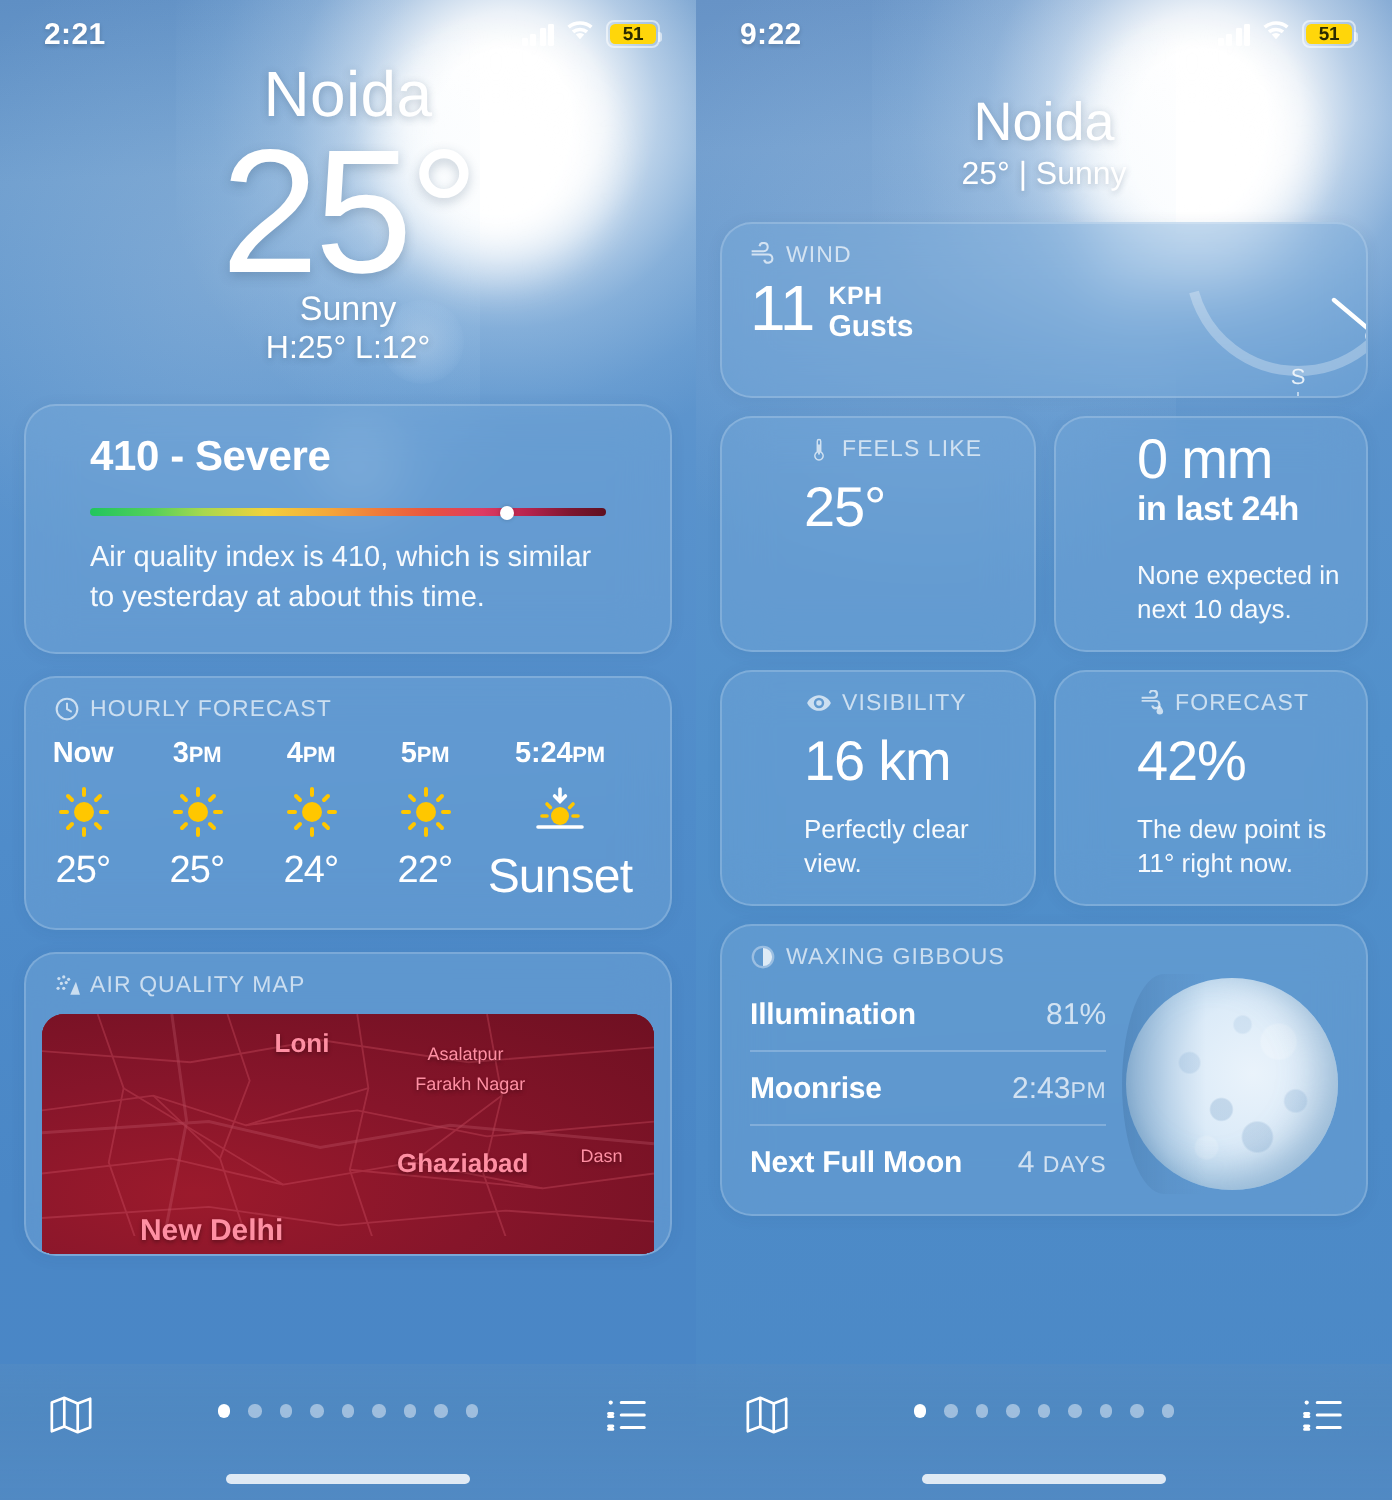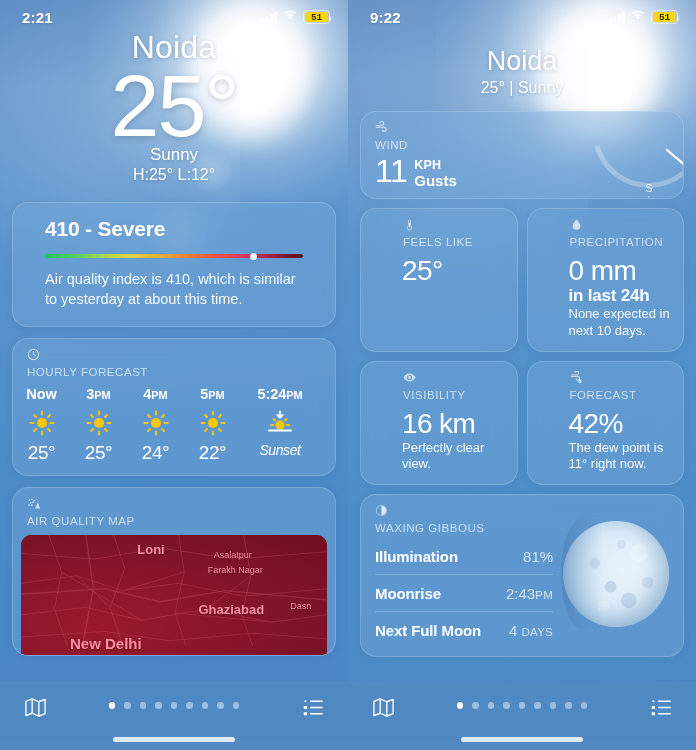--- a/index.html
+++ b/index.html
@@ -39,21 +39,21 @@
     background:radial-gradient(circle, rgba(255,255,255,.22), rgba(200,225,250,.10) 60%, rgba(255,255,255,0) 75%);
     pointer-events:none;
   }
 
   
   .statusbar {
     position:relative; z-index:6; height:30px; display:flex; align-items:center;
     justify-content:space-between; padding:4px 18px 0 22px; color:#fff;
   }
   .clock { font-size:15px; font-weight:bold; letter-spacing:.2px; text-shadow:0 1px 2px rgba(0,0,0,.18);}
-  .status-icons { display:flex; align-items:center; gap:5px;font-family:Liberation Mono, monospace; }
+  .status-icons { display:flex; align-items:center; gap:5px; }
   .bars { display:flex; align-items:flex-end; gap:1.5px; height:11px; }
   .bars i { display:block; width:3px; background:#fff; border-radius:.7px; }
   .bars i:nth-child(1){height:4px}.bars i:nth-child(2){height:6px}
   .bars i:nth-child(3){height:8.5px}.bars i:nth-child(4){height:11px}
   .battery {
     position:relative; width:25px; height:13px; border-radius:3.6px; background:#ffd60a;
     display:flex; align-items:center; justify-content:center;
     color:#2b2b00; font-size:9.5px; font-weight:bold; letter-spacing:-.2px;
   }
   .battery::after {
@@ -85,22 +85,22 @@
 
   
   .content { position:relative; z-index:5; padding:0 12px; }
   .card {
     background:rgba(118,170,216,.42);
     border:.5px solid rgba(255,255,255,.18);
     border-radius:16px; color:#fff; backdrop-filter:blur(12px);
     box-shadow:0 1px 8px rgba(30,60,95,.07);
   }
   .card-head {
-    display:flex; align-items:flex-start; gap:5px; padding:9px 14px 2px;
-    font-size:11.5px; letter-spacing:.55px; color:rgba(255,255,255,.68); font-weight:500;flex-direction:column;
+    display:flex; align-items:flex-end; gap:5px; padding:9px 14px 2px;
+    font-size:11.5px; letter-spacing:.55px; color:rgba(255,255,255,.68); font-weight:500;
   }
   .card-head .ico { width:13px; height:13px; display:inline-flex; align-items:center; justify-content:center; }
   .card-head .ico svg { width:13px; height:13px; fill:rgba(255,255,255,.68); }
 
   
   .aqi { margin-top:18px; padding:14px 32px 16px; }
   .aqi .title { font-size:21px; font-weight:600; letter-spacing:-.2px; }
   .aqi .bar {
     position:relative; height:4px; border-radius:2px; margin:13px 0 12px;
     background:linear-gradient(90deg,#21c55d 0%,#53d05a 12%,#a8d84e 22%,#f2d13c 34%,#f4a83a 46%,
@@ -116,21 +116,21 @@
   .hourly { margin-top:11px; padding-bottom:11px; overflow:hidden; }
   .hours { display:flex; padding:6px 0 0 0; }
   .hour {
     flex:0 0 57px; text-align:center; color:#fff;
   }
   .hour .h { font-size:14.5px; font-weight:600; letter-spacing:-.1px; }
   .hour .h .mer { font-size:11px; font-weight:600; }
   .hour .icn { height:34px; display:flex; align-items:center; justify-content:center; margin:4px 0 2px; }
   .hour .v { font-size:19px; font-weight:500; letter-spacing:-.4px; }
   .hour.sunset { flex:0 0 78px; }
-  .hour.sunset .v { font-size:14px; font-weight:500;font-style:italic; }
+  .hour.sunset .v { font-size:24px; font-weight:500; }
 
   
   .aqmap { margin-top:11px; padding-bottom:0; overflow:hidden; }
   .map-wrap {
     position:relative; height:120px; margin:6px 8px 0; border-radius:11px 11px 0 0; overflow:hidden;
     background:#7d1424;
   }
   .map-bg { position:absolute; inset:0; background:
       radial-gradient(ellipse at 25% 75%, #9b1a2c 0%, #86152a 45%, #6f1022 100%),
       linear-gradient(160deg,#8d1726,#6b1020); }
@@ -537,28 +537,20 @@
                   <path d="M6.5 9.6V3.2a1.5 1.5 0 1 1 3 0v6.4a3 3 0 1 1-3 0zm1.5-7a.6.6 0 0 0-.6.6v6.9l-.4.2a2.1 2.1 0 1 0 2 0l-.4-.2V3.2a.6.6 0 0 0-.6-.6z"></path>
                   <rect x="7.4" y="5" width="1.2" height="6.5" rx=".6"></rect>
                 </svg>
             </span>
             <span>FEELS LIKE</span>
           </div>
           <div class="big">25°</div>
         </div>
 
         <div class="card metric">
-          <div class="card-head">
-            <span class="ico">
-              <svg viewBox="0 0 16 16">
-                  <path d="M8 1.5s4.7 5.3 4.7 8.2A4.7 4.7 0 0 1 3.3 9.7C3.3 6.8 8 1.5 8 1.5z"></path>
-                </svg>
-            </span>
-            <span>PRECIPITATION</span>
-          </div>
           <div class="big">0 mm</div>
           <div class="big2">in last 24h</div>
           <div class="note">None expected in next 10 days.</div>
         </div>
       </div>
 
       <div class="grid">
         <div class="card metric">
           <div class="card-head">
             <span class="ico">

